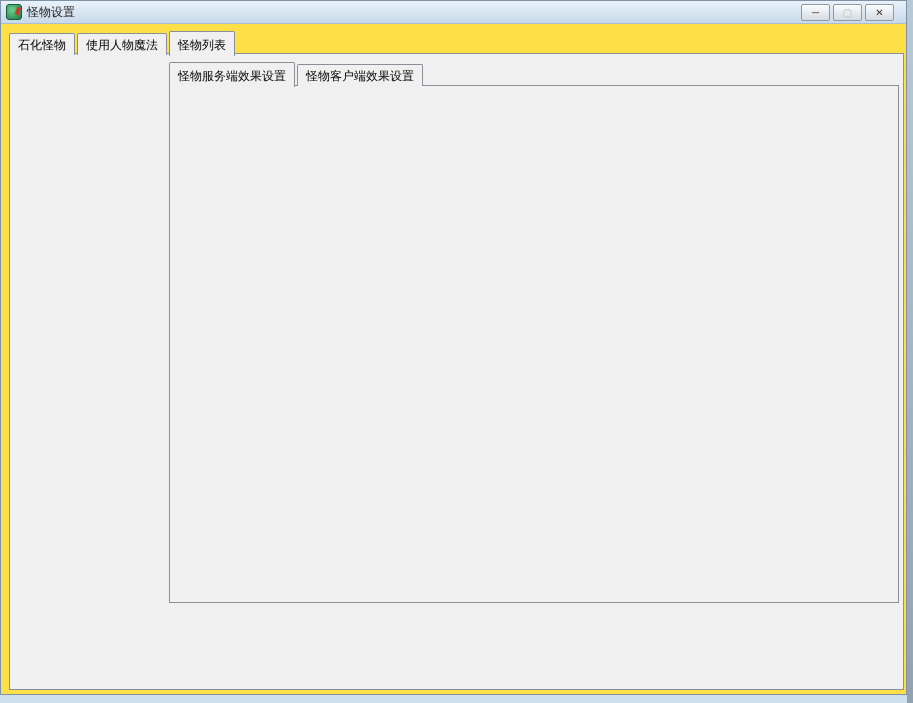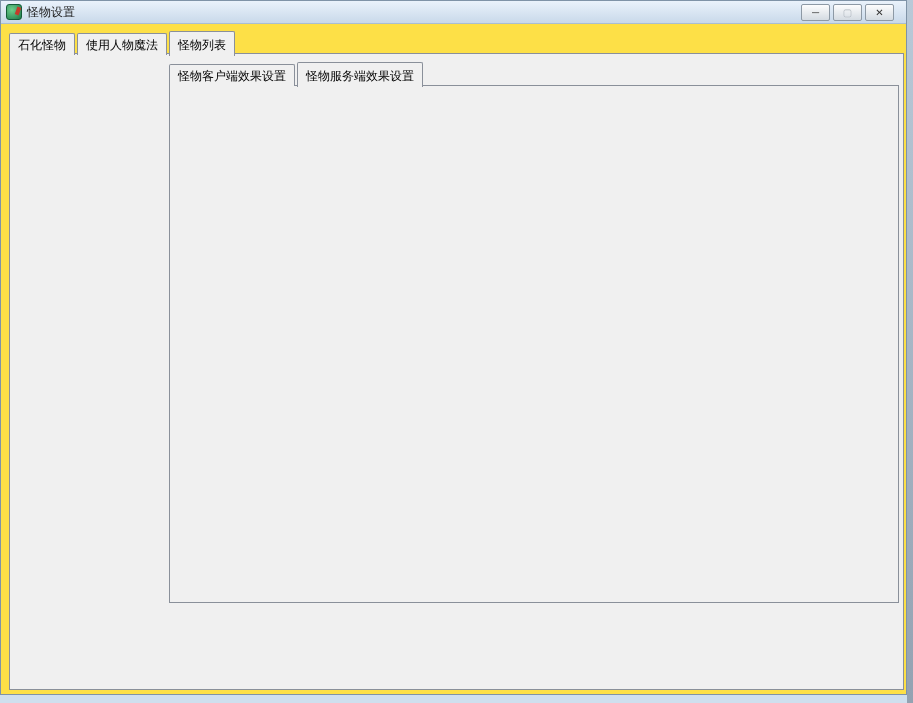--- a/index.html
+++ b/index.html
@@ -118,22 +118,22 @@
         <div class="li">Mon36-26</div>
         <div class="li">Mon36-27</div>
         <div class="li">Mon36-28</div>
         <div class="li">Mon36-29</div>
         <div class="li">测试怪物</div>
       </div>
   </div>
 
   <div class="tabstrip" style="left:168px;top:61px;">
 
-  <div class="tab">怪物客户端效果设置</div>
-      <div class="tab sel">怪物服务端效果设置</div>
+  <div class="tab sel">怪物服务端效果设置</div>
+      <div class="tab">怪物客户端效果设置</div>
     </div>
   <div class="page" style="left:168px;top:84px;width:730px;height:518px;"></div>
 
   <div class="grp" style="left:180px;top:92px;width:700px;height:44px;">
     <span class="cap">基本设置</span>
     <div class="fr" style="left:8px;top:12px;">
       <span class="lbl red">选择要配置的攻击:</span>
       <span class="dd gap4" style="width:80px;">
         <span class="txt">攻击1</span>
         <span class="arr"></span>

